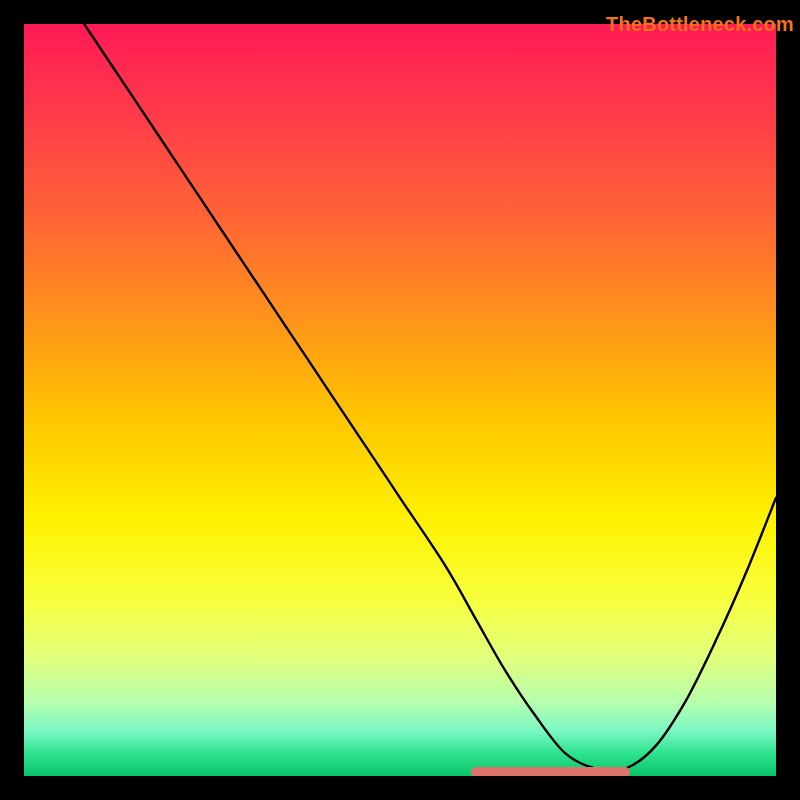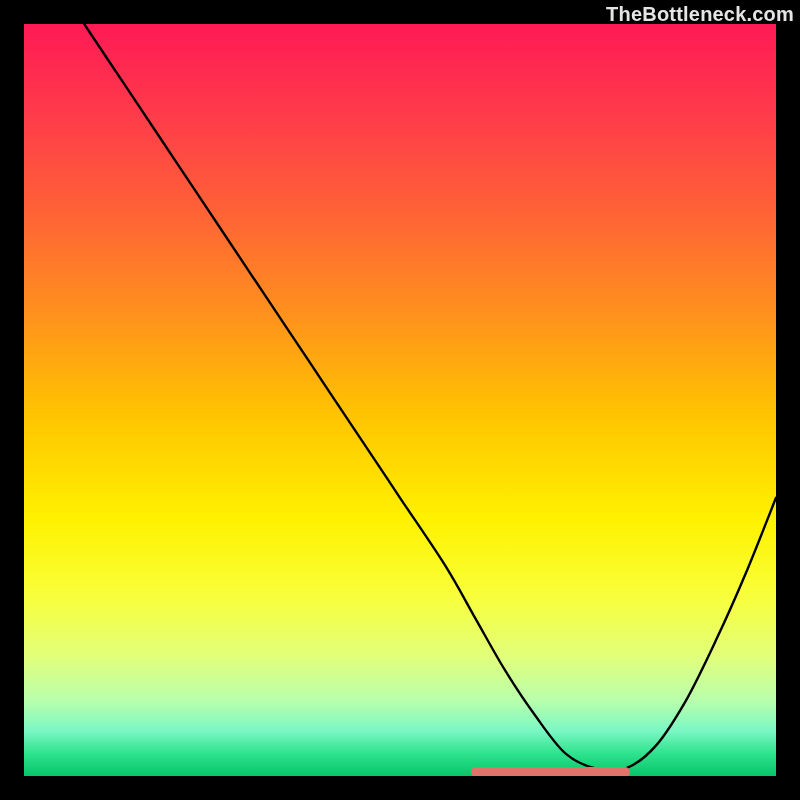--- a/index.html
+++ b/index.html
@@ -40,24 +40,24 @@
       #f8ff3a 76%,
       #e2ff7a 84%,
       #b8ffac 90%,
       #7bf7c4 94%,
       #2ee38d 97%,
       #08c46a 100%
     );
   }
   .watermark {
     position: absolute;
-    top: 2px;
+    top: 12px;
     right: 6px;
     font: 600 20px/24px Arial, Helvetica, sans-serif;
-    color: #e5e5e5;
+    color: #f97316;
     letter-spacing: 0.2px;
     user-select: none;
   }
   svg.curve {
     position: absolute;
     inset: 0;
   }
   .accent {
     position: absolute;
     height: 10px;

